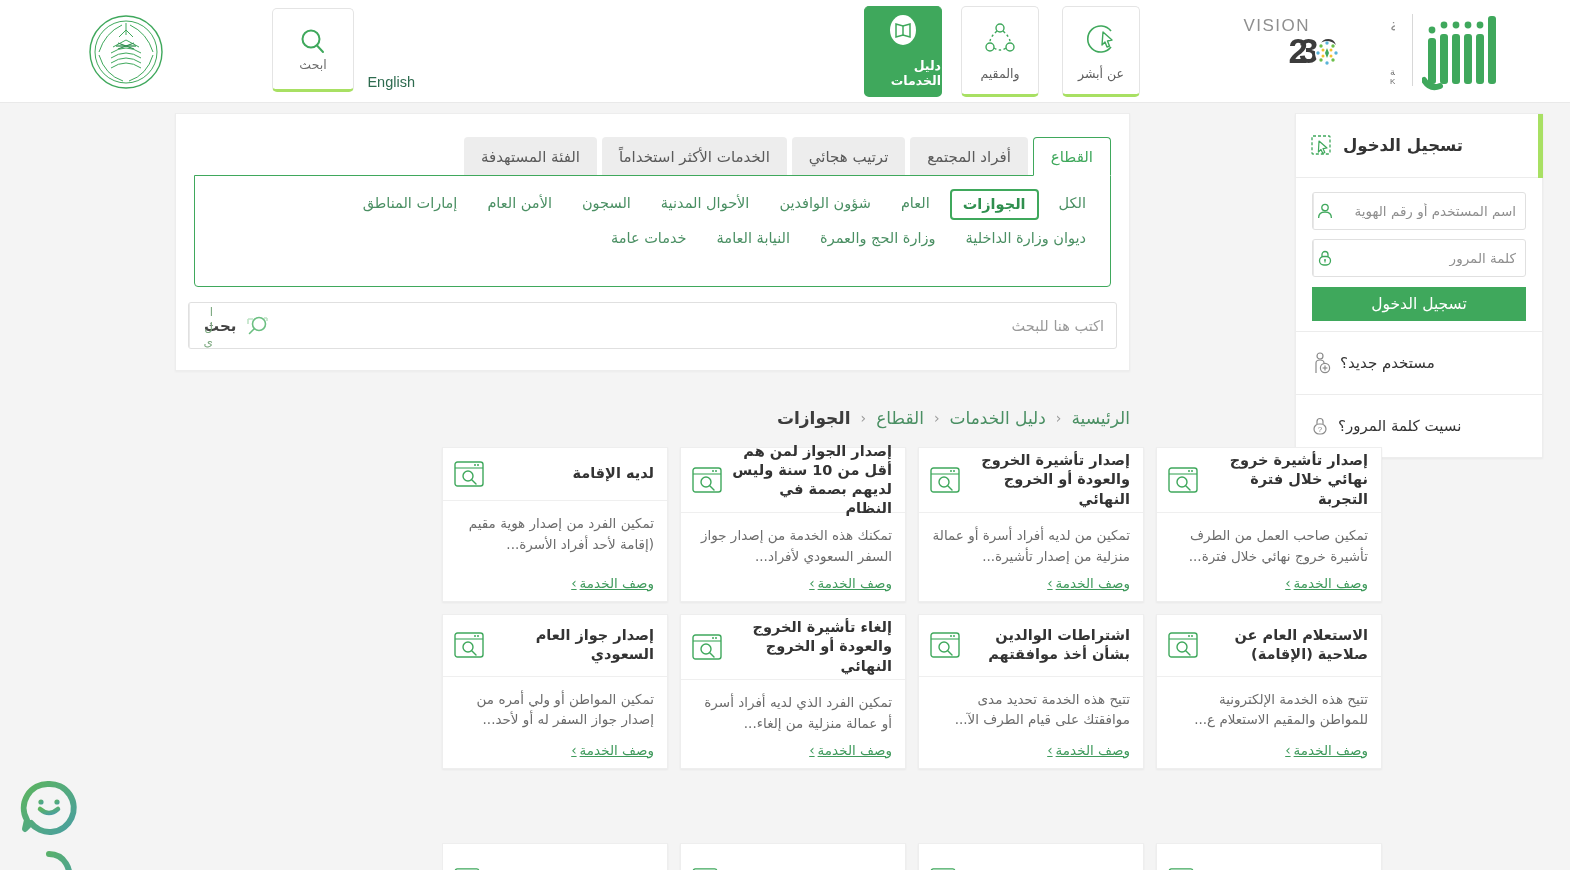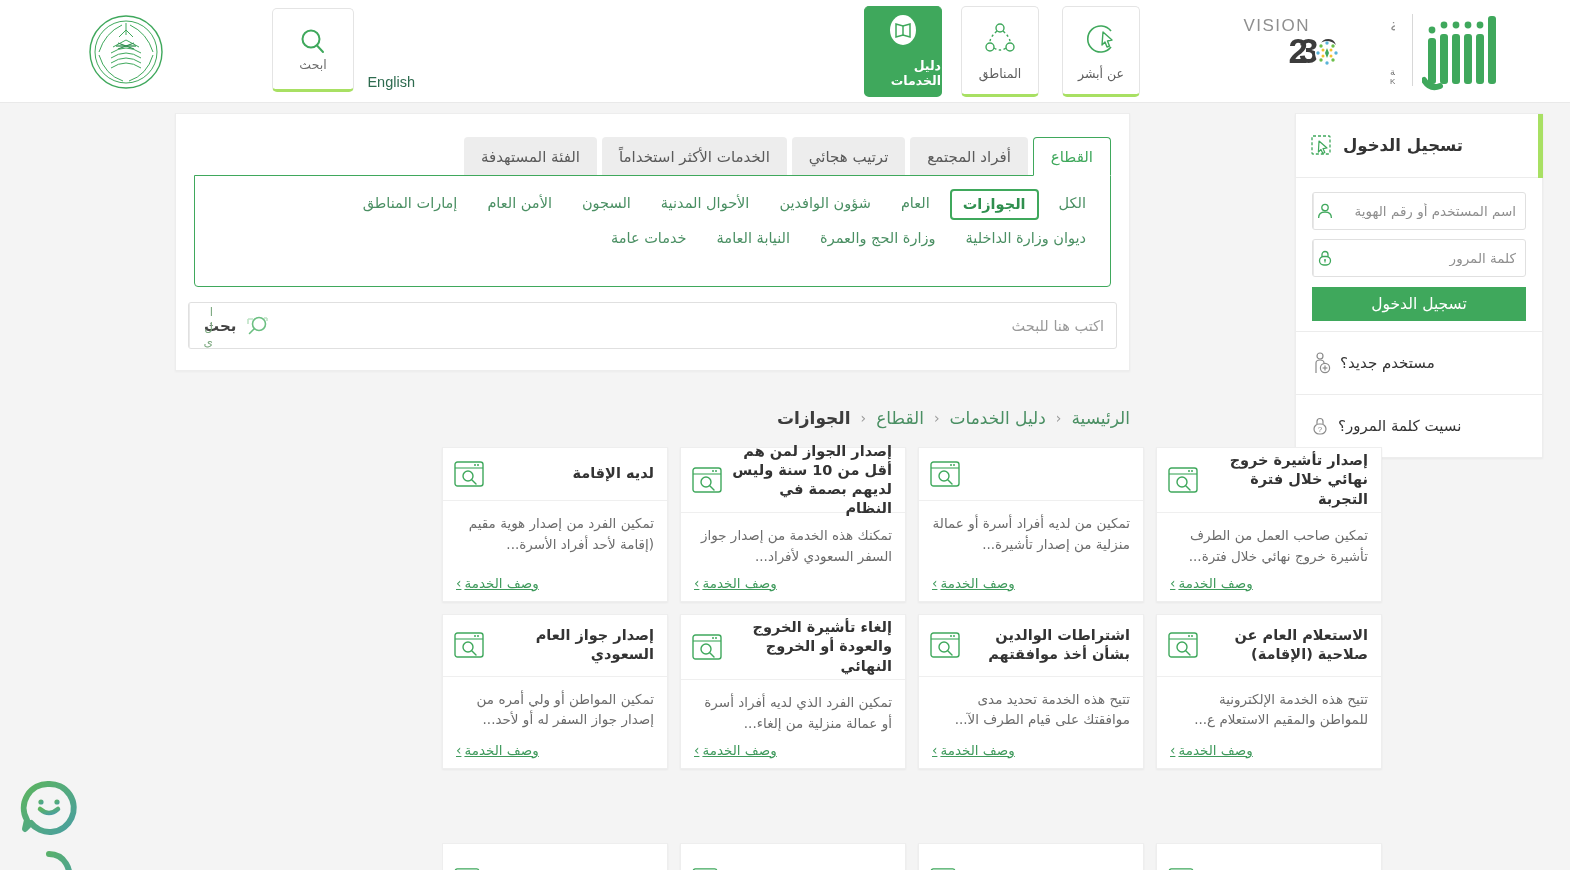--- a/index.html
+++ b/index.html
@@ -191,21 +191,21 @@
     font-size: 14.5px; font-weight: bold; color: #333; line-height: 1.33;
     text-align: right; flex: 1;
   }
   .svc-body {
     flex: 1; padding: 12px 13px 10px 13px;
     display: flex; flex-direction: column; justify-content: space-between;
   }
   .svc-desc { font-size: 13.5px; color: #6c6c6c; line-height: 1.55; text-align: right; }
   .svc-link {
     font-size: 13.5px; color: #3f9a5c; text-decoration: underline;
-    text-align: left; margin-top: 8px; cursor: pointer;
+    text-align: right; margin-top: 8px; cursor: pointer;
   }
   .svc-link .ar { text-decoration: none; margin-right: 3px; }
 
   
   .row3 {
     position: absolute; top: 843px; right: 178px; width: 950px; height: 27px;
     display: flex; flex-direction: row-reverse; gap: 12px; overflow: hidden;
   }
   .svc-clip {
     width: 226px; height: 60px; background: #fff; border: 1px solid #eee;
@@ -283,21 +283,21 @@
       <svg width="36" height="36" viewBox="0 0 36 36">
         <g stroke="#3fa85c" stroke-width="1.4" fill="none">
           <circle cx="18" cy="7" r="4"></circle>
           <circle cx="8" cy="26" r="4"></circle>
           <circle cx="28" cy="26" r="4"></circle>
           <path d="M15 10 Q8 16 8 21" stroke-dasharray="2.5 2.5"></path>
           <path d="M21 10 Q28 16 28 21" stroke-dasharray="2.5 2.5"></path>
           <path d="M12 27 Q18 31 24 27" stroke-dasharray="2.5 2.5"></path>
         </g>
       </svg>
-      <span class="lbl">المناطق</span>
+      <span class="lbl">والمقيم</span>
     </div>
 
     <div class="navbtn" id="nav-about">
       <svg width="36" height="36" viewBox="0 0 36 36">
         <path d="M28 10 A13 13 0 1 0 28 26" class="green-stroke" stroke-width="1.6"></path>
         <path d="M20 11 L29 19 L24.5 20 L26.5 25 L24 26 L22 21 L19 24 Z" fill="#ffffff" stroke="#3fa85c" stroke-width="1.4" stroke-linejoin="round"></path>
       </svg>
       <span class="lbl">عن أبشر</span>
     </div>
 
@@ -523,20 +523,21 @@
     <div class="svc h1">
       <div class="svc-head">
         <svg width="30" height="26" viewBox="0 0 30 26">
           <rect x="1" y="1" width="28" height="24" rx="2.5" stroke="#3fa85c" stroke-width="1.4" fill="none"></rect>
           <line x1="1" y1="7" x2="29" y2="7" stroke="#3fa85c" stroke-width="1.1"></line>
           <circle cx="24" cy="4" r="1" fill="#3fa85c"></circle>
             <circle cx="21" cy="4" r="1" fill="#3fa85c"></circle>
           <circle cx="14" cy="15" r="5" stroke="#3fa85c" stroke-width="1.4" fill="none"></circle>
           <line x1="18" y1="19" x2="22" y2="23" stroke="#3fa85c" stroke-width="1.4" stroke-linecap="round"></line>
         </svg>
+        <div class="ttl">إصدار تأشيرة الخروج والعودة أو الخروج النهائي</div>
       </div>
       <div class="svc-body">
         <div class="svc-desc">تمكين من لديه أفراد أسرة أو عمالة منزلية من إصدار تأشيرة...</div>
         <div class="svc-link">
           <span>وصف الخدمة</span><span class="ar">›</span>
         </div>
       </div>
     </div>
 
     <div class="svc h1">

